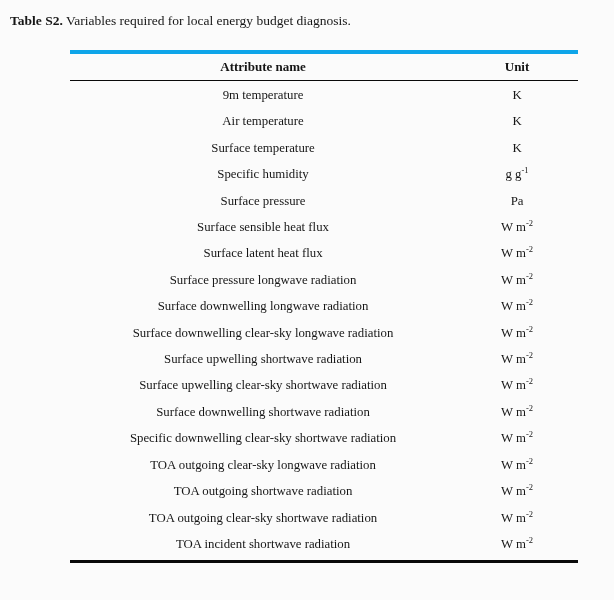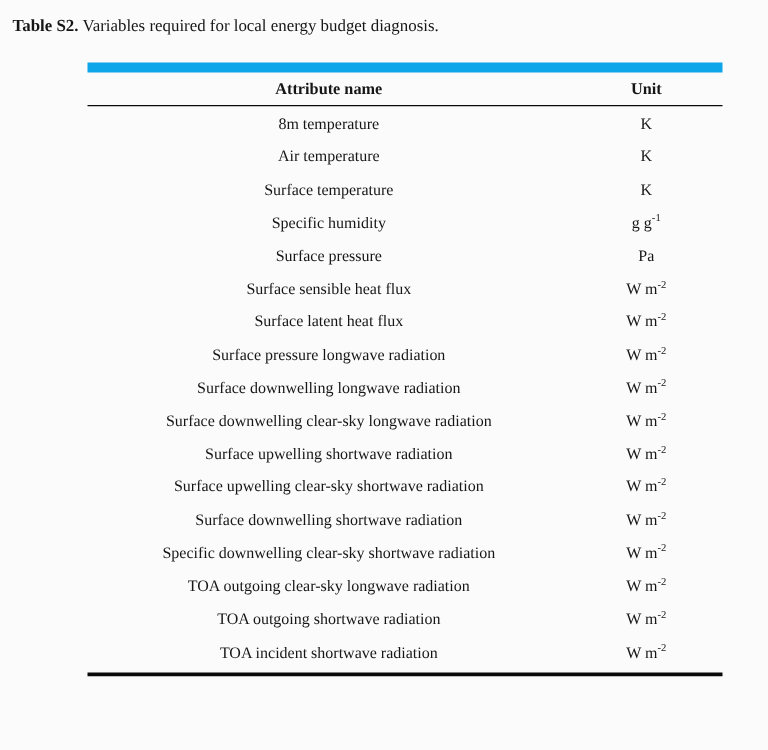--- a/index.html
+++ b/index.html
@@ -25,21 +25,21 @@
   }
   .caption .caption-label {
     font-weight: bold;
   }
   table.budget-table {
     position: absolute;
     left: 70px;
     top: 50px;
     width: 508px;
     border-collapse: collapse;
-    border-top: 8px solid #0ea5e9;
+    border-top: 4px solid #0ea5e9;
     border-bottom: 3px solid #0a0a0a;
     table-layout: fixed;
   }
   table.budget-table th,
   table.budget-table td {
     padding: 0;
     text-align: center;
     vertical-align: middle;
   }
   table.budget-table thead th {
@@ -78,21 +78,21 @@
     <col class="col-unit">
   </colgroup>
   <thead>
     <tr>
       <th>Attribute name</th>
       <th>Unit</th>
     </tr>
   </thead>
   <tbody>
       <tr>
-        <td>8m temperature</td>
+        <td>9m temperature</td>
         <td>K</td>
       </tr>
       <tr>
         <td>Air temperature</td>
         <td>K</td>
       </tr>
       <tr>
         <td>Surface temperature</td>
         <td>K</td>
       </tr>
@@ -142,17 +142,21 @@
       </tr>
       <tr>
         <td>TOA outgoing clear-sky longwave radiation</td>
         <td>W m<sup class="unit-sup">-2</sup></td>
       </tr>
       <tr>
         <td>TOA outgoing shortwave radiation</td>
         <td>W m<sup class="unit-sup">-2</sup></td>
       </tr>
       <tr>
+        <td>TOA outgoing clear-sky shortwave radiation</td>
+        <td>W m<sup class="unit-sup">-2</sup></td>
+      </tr>
+      <tr>
         <td>TOA incident shortwave radiation</td>
         <td>W m<sup class="unit-sup">-2</sup></td>
       </tr>
     </tbody>
 </table>
 
 </body></html>

